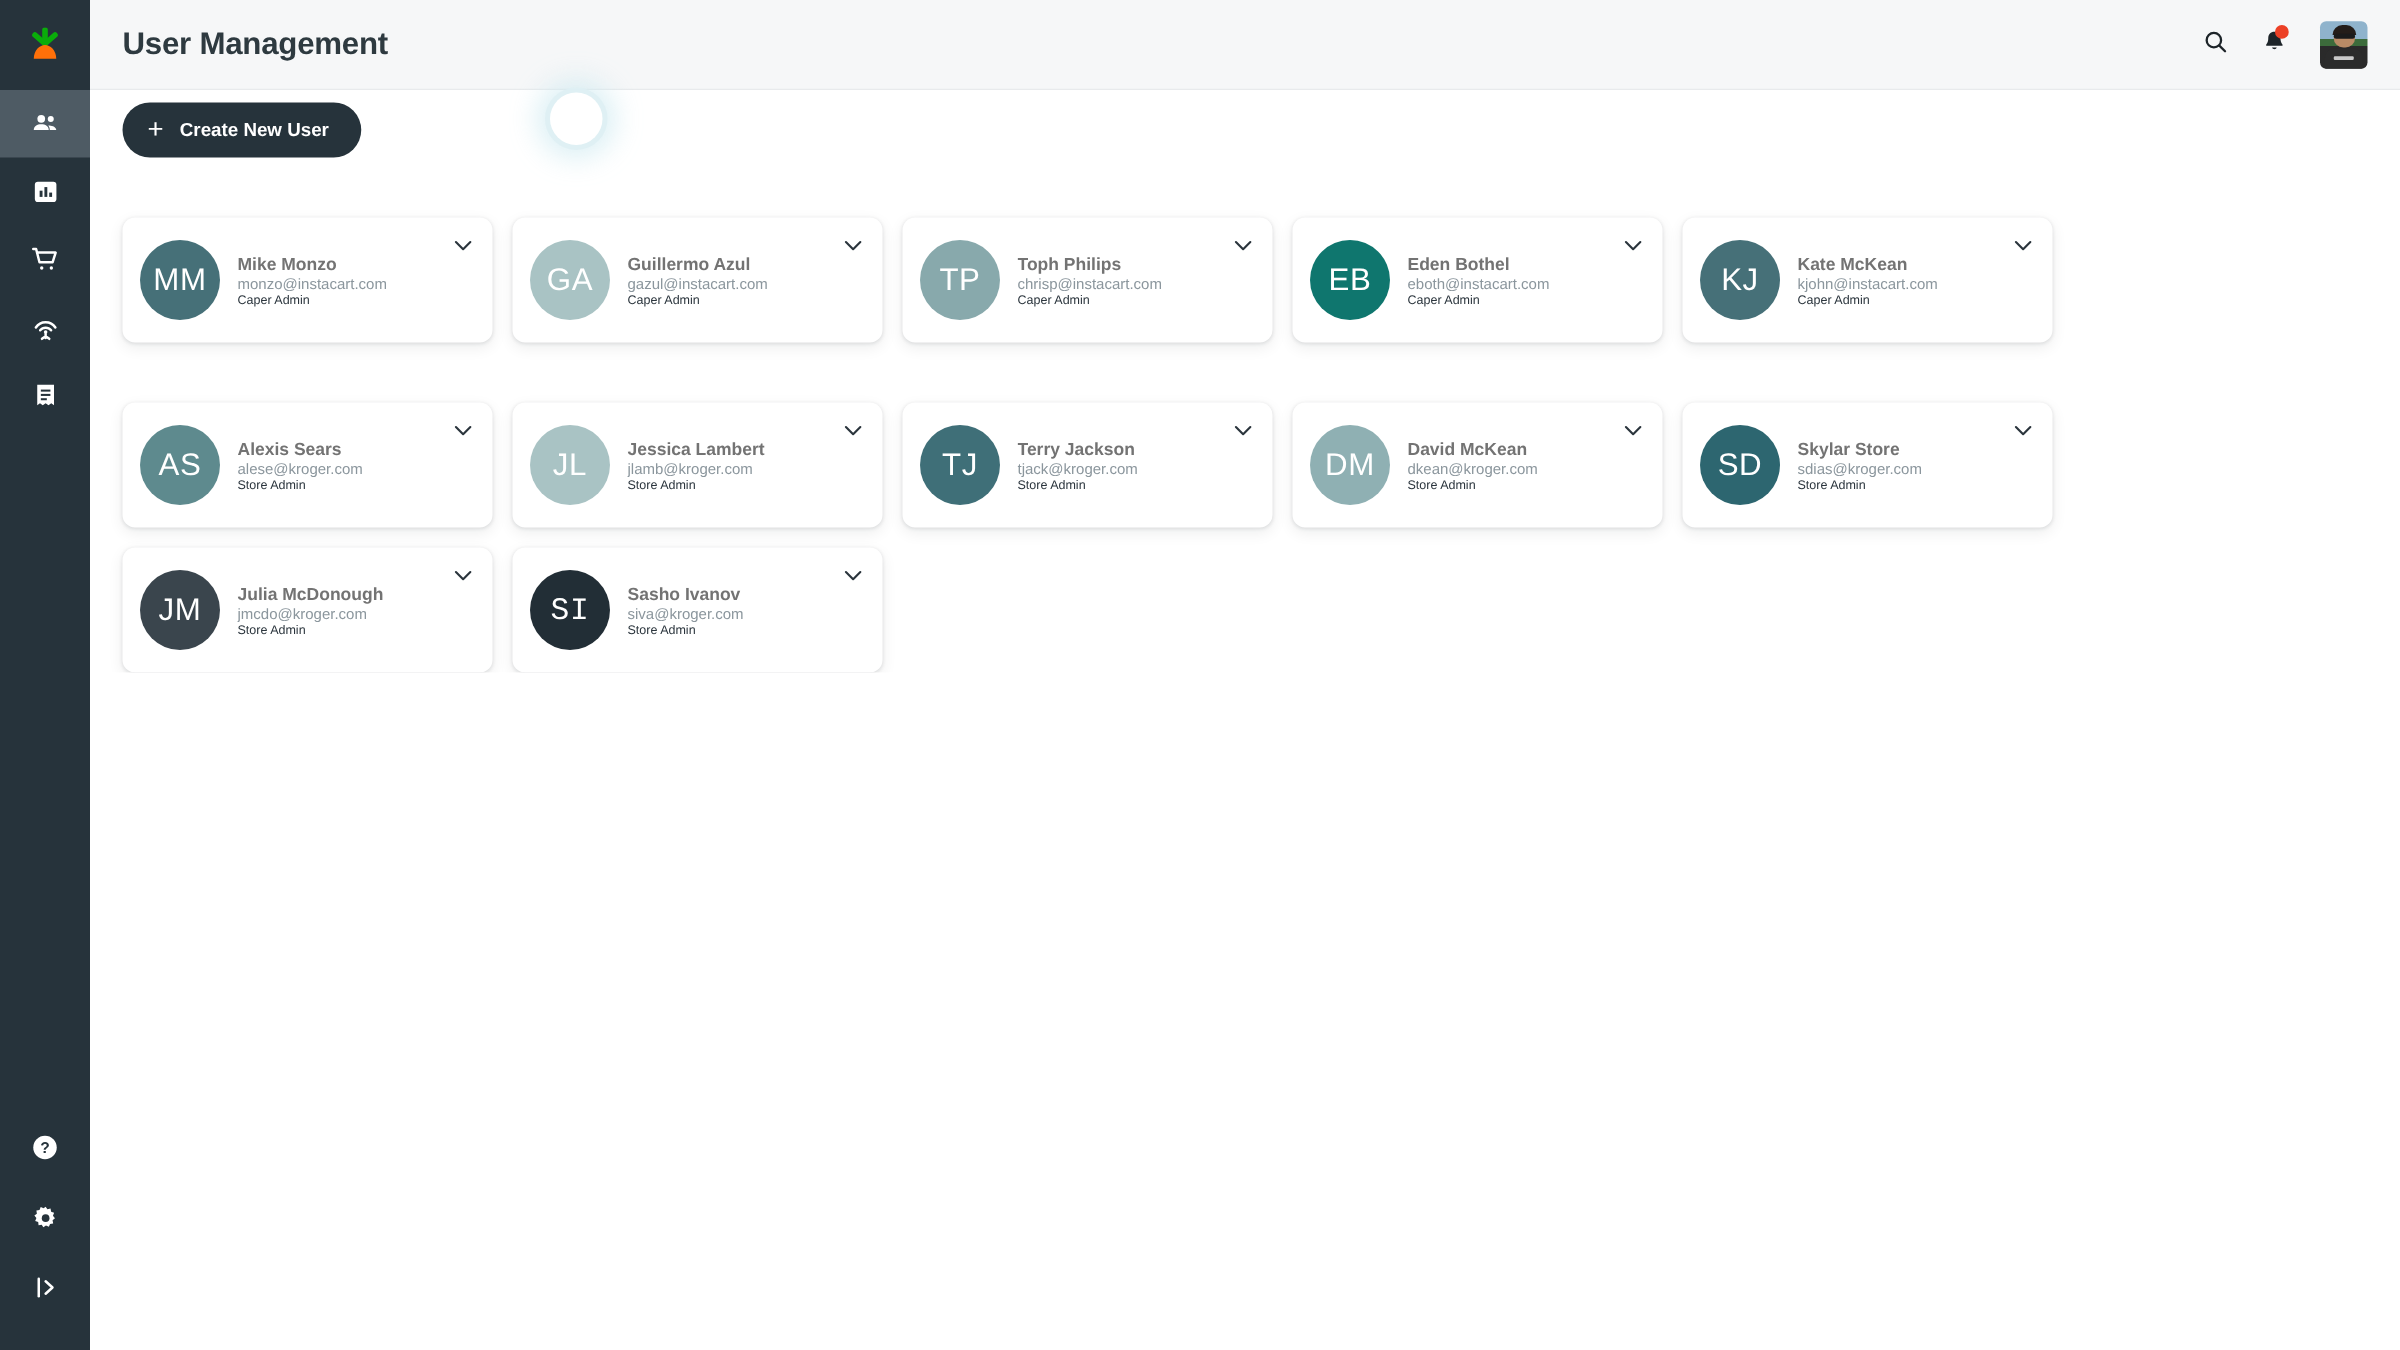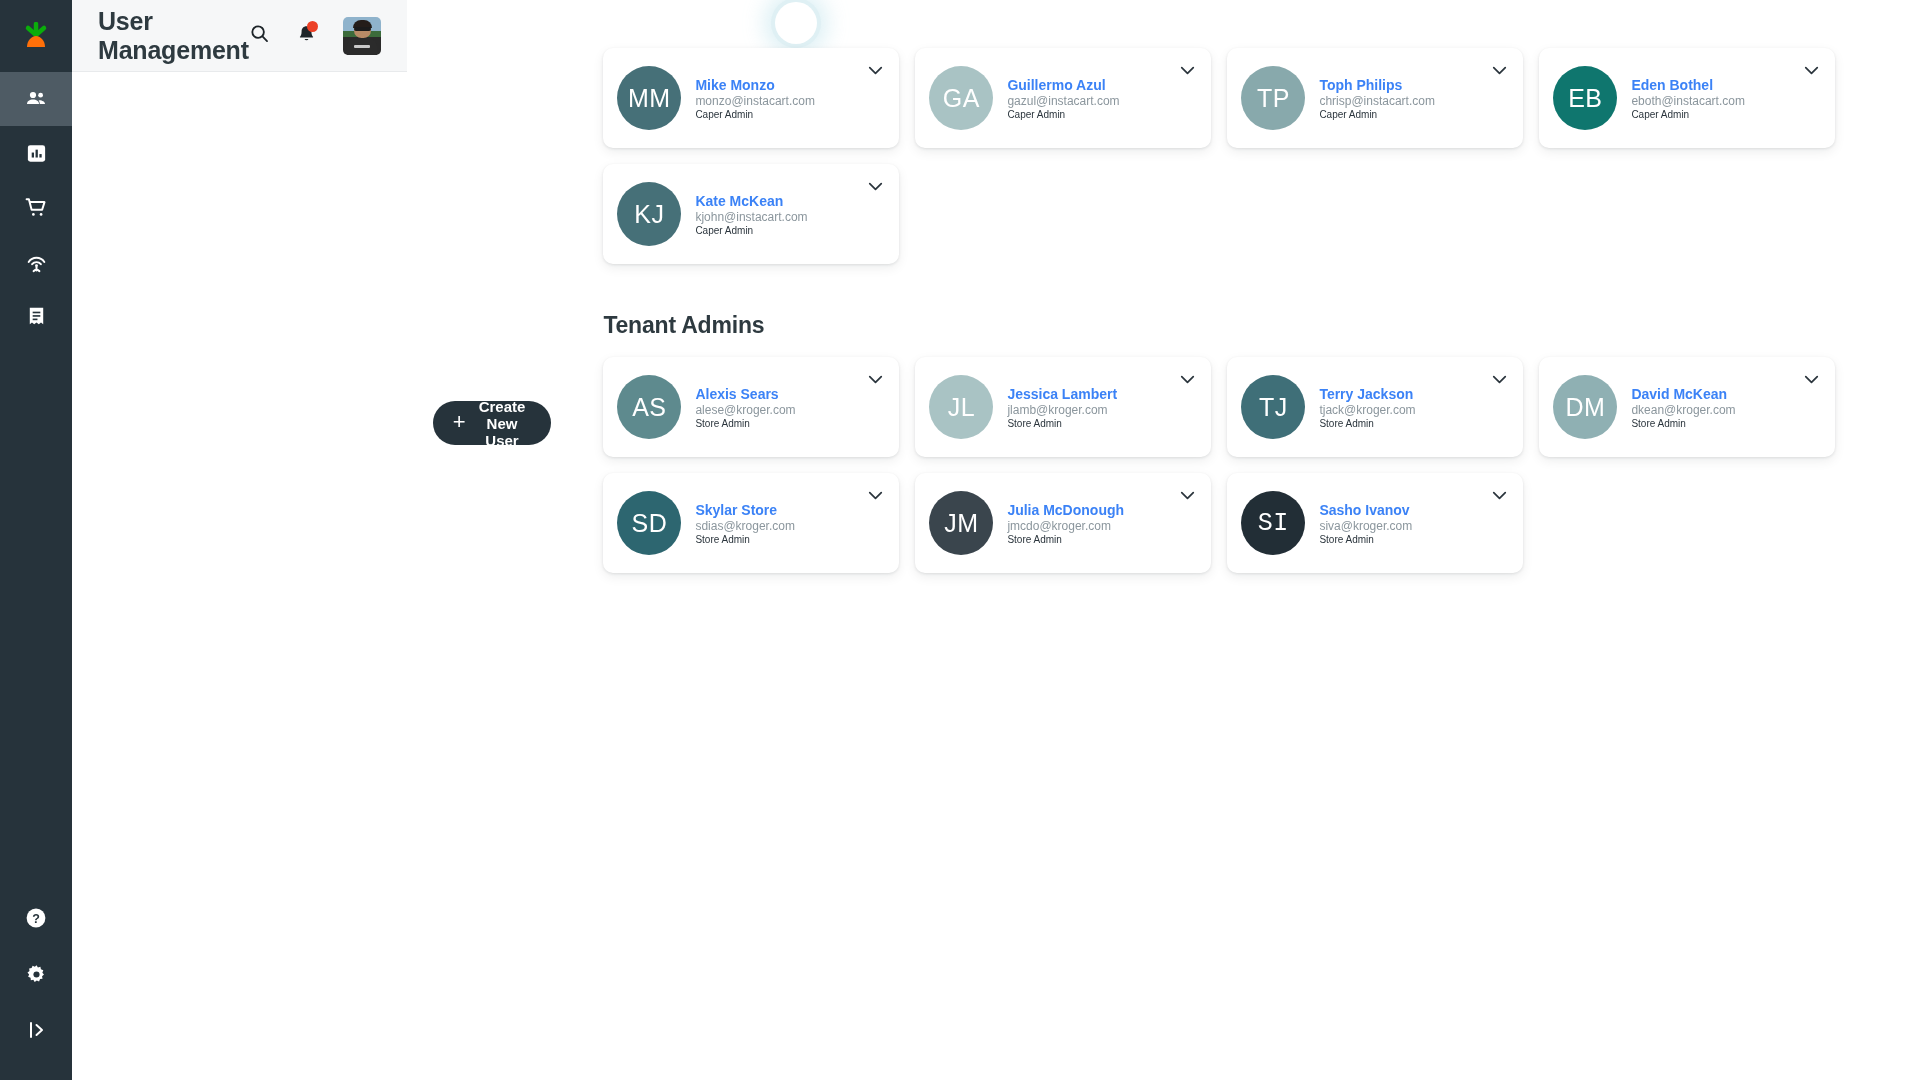--- a/index.html
+++ b/index.html
@@ -31,21 +31,21 @@
   }
   .nav-item.active { background: #4e5b64; }
   .nav-item svg { display: block; }
   .nav-bottom {
     position: absolute; bottom: 0; left: 0; width: 72px;
     display: flex; flex-direction: column; padding-bottom: 22px;
   }
   .nav-bottom .nav-item { height: 56px; }
 
   
-  .main { flex: 1; height: 836px; display: flex; flex-direction: row; background:#fff; }
+  .main { flex: 1; height: 836px; display: flex; flex-direction: column; background:#fff; }
 
   .topbar {
     height: 72px; min-height: 72px;
     background: #f6f7f8;
     border-bottom: 1px solid #e8eaec;
     display: flex; align-items: center;
     padding: 0 26px 0 26px;
   }
   .page-title {
     font-size: 25px; font-weight: bold; color: #2e3a40;
@@ -142,21 +142,21 @@
     padding: 0 14px 0 14px;
     position: relative;
     cursor: pointer;
   }
   .card-avatar {
     width: 64px; height: 64px; min-width: 64px; border-radius: 50%;
     display: flex; align-items: center; justify-content: center;
     color: #ffffff; font-size: 25px; font-weight: 400; letter-spacing: .5px;
   }
   .card-info { margin-left: 14px; display: flex; flex-direction: column; gap: 1px; overflow: hidden; }
-  .card-name { font-size: 14px; font-weight: bold; color: #3b82f6; white-space: nowrap; }
+  .card-name { font-size: 14px; font-weight: bold; color: #737373; white-space: nowrap; }
   .card-email { font-size: 12px; color: #8b969d; white-space: nowrap; }
   .card-role { font-size: 10px; font-weight: normal; color: #2b353d; margin-top: 0; white-space: nowrap; }
   .card-chevron {
     position: absolute; right: 16px; top: 18px;
     cursor: pointer; line-height: 0;
   }
 </style>
 </head>
 <body>
 
@@ -352,21 +352,20 @@
                 <div class="card-role">Caper Admin</div>
               </div>
               <span class="card-chevron"><svg width="15" height="9" viewBox="0 0 16 10" fill="none" stroke="#2b353d" stroke-width="1.9" stroke-linecap="round" stroke-linejoin="round">
                   <path d="M1.6 1.8L8 8.2l6.4-6.4"></path>
                 </svg></span>
             </div>
           </div>
       </div>
 
       <div class="section">
-        <div class="section-title">Tenant Admins</div>
         <div class="cards" id="grid-1">
             <div class="user-card">
               <div class="card-avatar" style="background: rgb(94, 138, 142);">AS</div>
               <div class="card-info">
                 <div class="card-name">Alexis Sears</div>
                 <div class="card-email">alese@kroger.com</div>
                 <div class="card-role">Store Admin</div>
               </div>
               <span class="card-chevron"><svg width="15" height="9" viewBox="0 0 16 10" fill="none" stroke="#2b353d" stroke-width="1.9" stroke-linecap="round" stroke-linejoin="round">
                   <path d="M1.6 1.8L8 8.2l6.4-6.4"></path>

